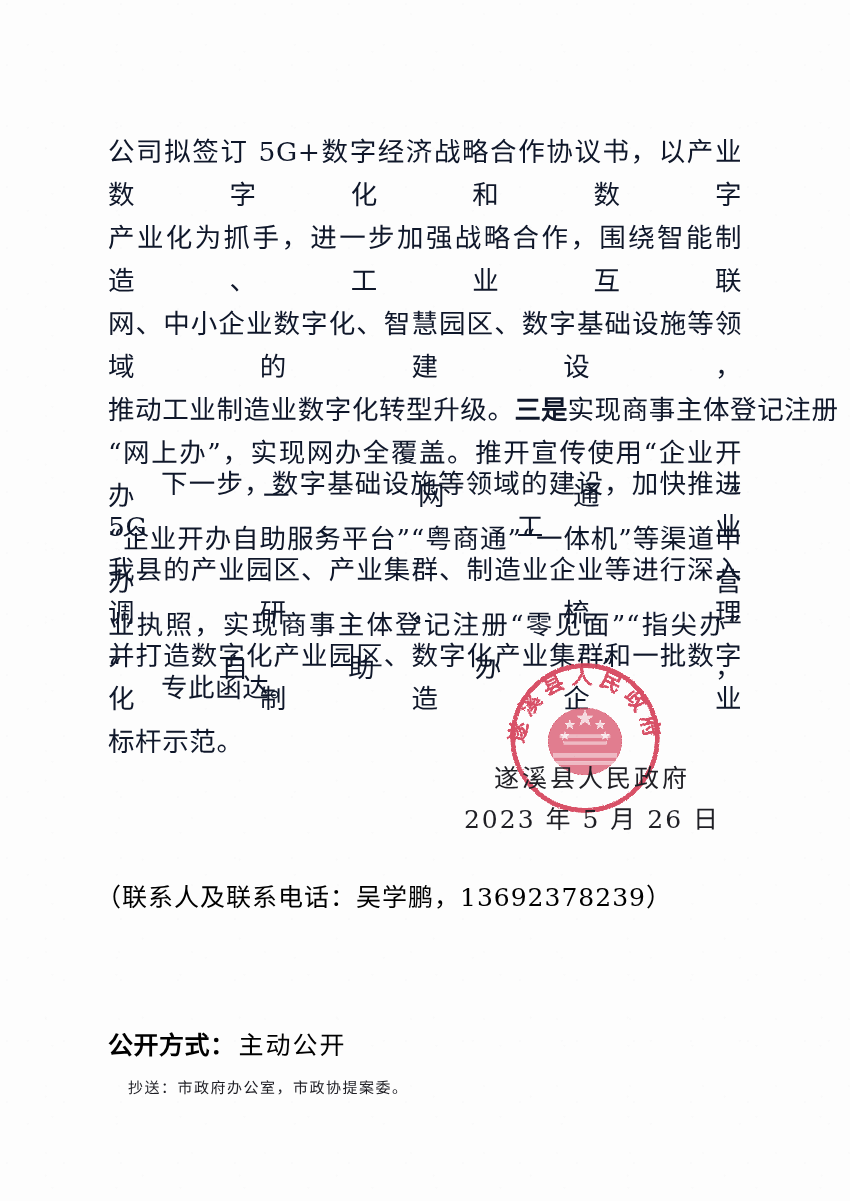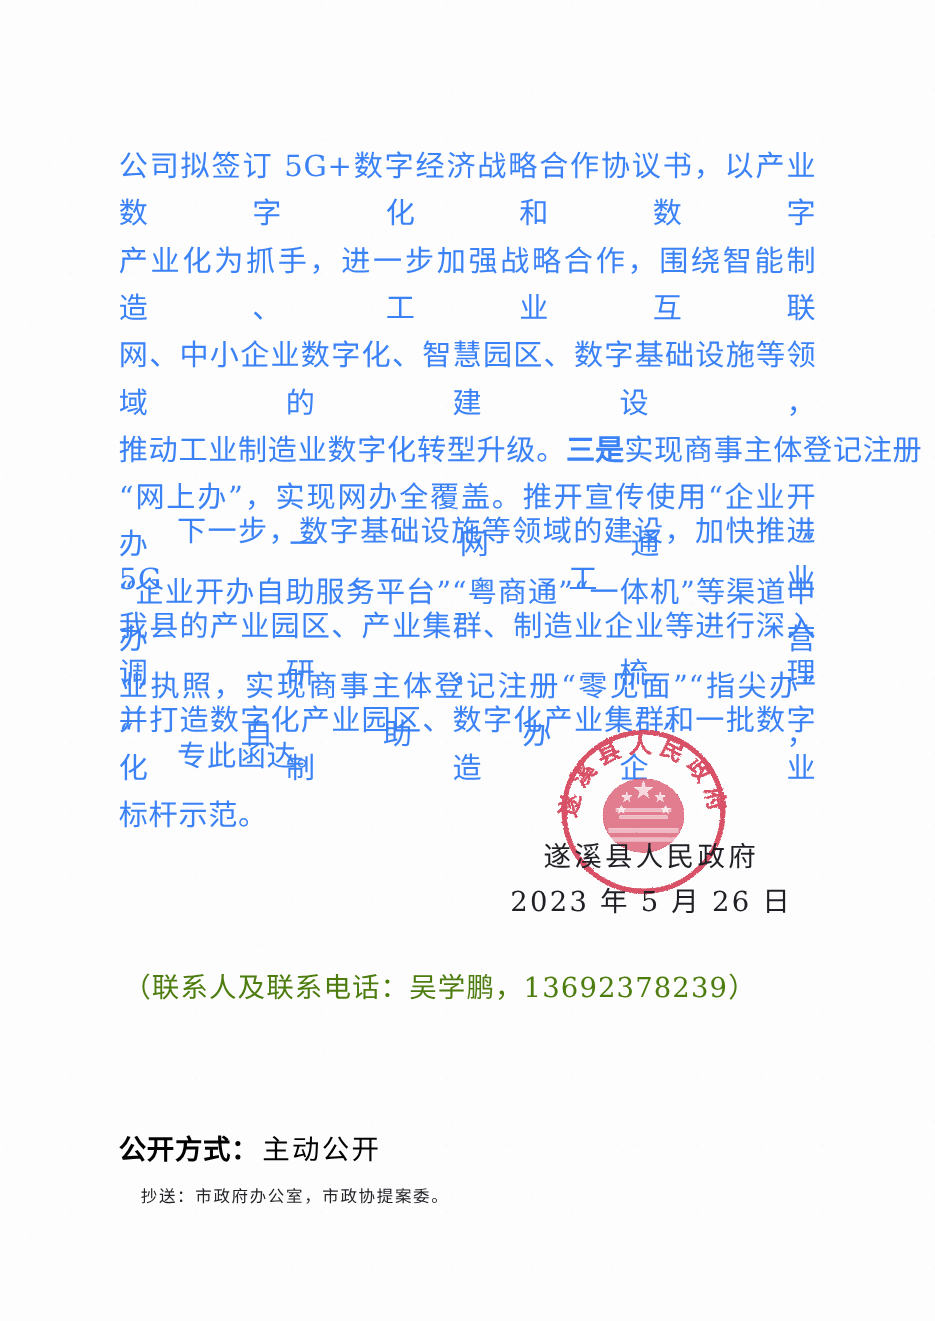--- a/index.html
+++ b/index.html
@@ -43,21 +43,21 @@
     left: 108px;
     width: 634px;
   }
 
   
   .ln {
     font-size: 26.5px;
     line-height: 43px;
     letter-spacing: .6px;
     white-space: nowrap;
-    color: #3b82f6;
+    color: #0f172a;
     font-family: "DejaVu Serif", "Liberation Serif", serif;
   }
 
   .ln.justify {
     white-space: normal;
     text-align: justify;
     text-align-last: justify;
   }
 
   .ln.indent2 { text-indent: 2em; }
@@ -104,27 +104,27 @@
     width: 168px;
     height: 168px;
     z-index: 1;
     opacity: .93;
   }
   .seal svg { display: block; width: 100%; height: 100%; }
 
   
   #contact-line {
     position: absolute;
-    left: 112px;
+    left: 96px;
     top: 880px;
     font-size: 25px;
     line-height: 36px;
     letter-spacing: 1px;
     white-space: nowrap;
-    color: #4d7c0f;
+    color: #000000;
   }
 
   
   #disclosure-line {
     position: absolute;
     left: 108px;
     top: 1028px;
     font-size: 25px;
     line-height: 36px;
     white-space: nowrap;

